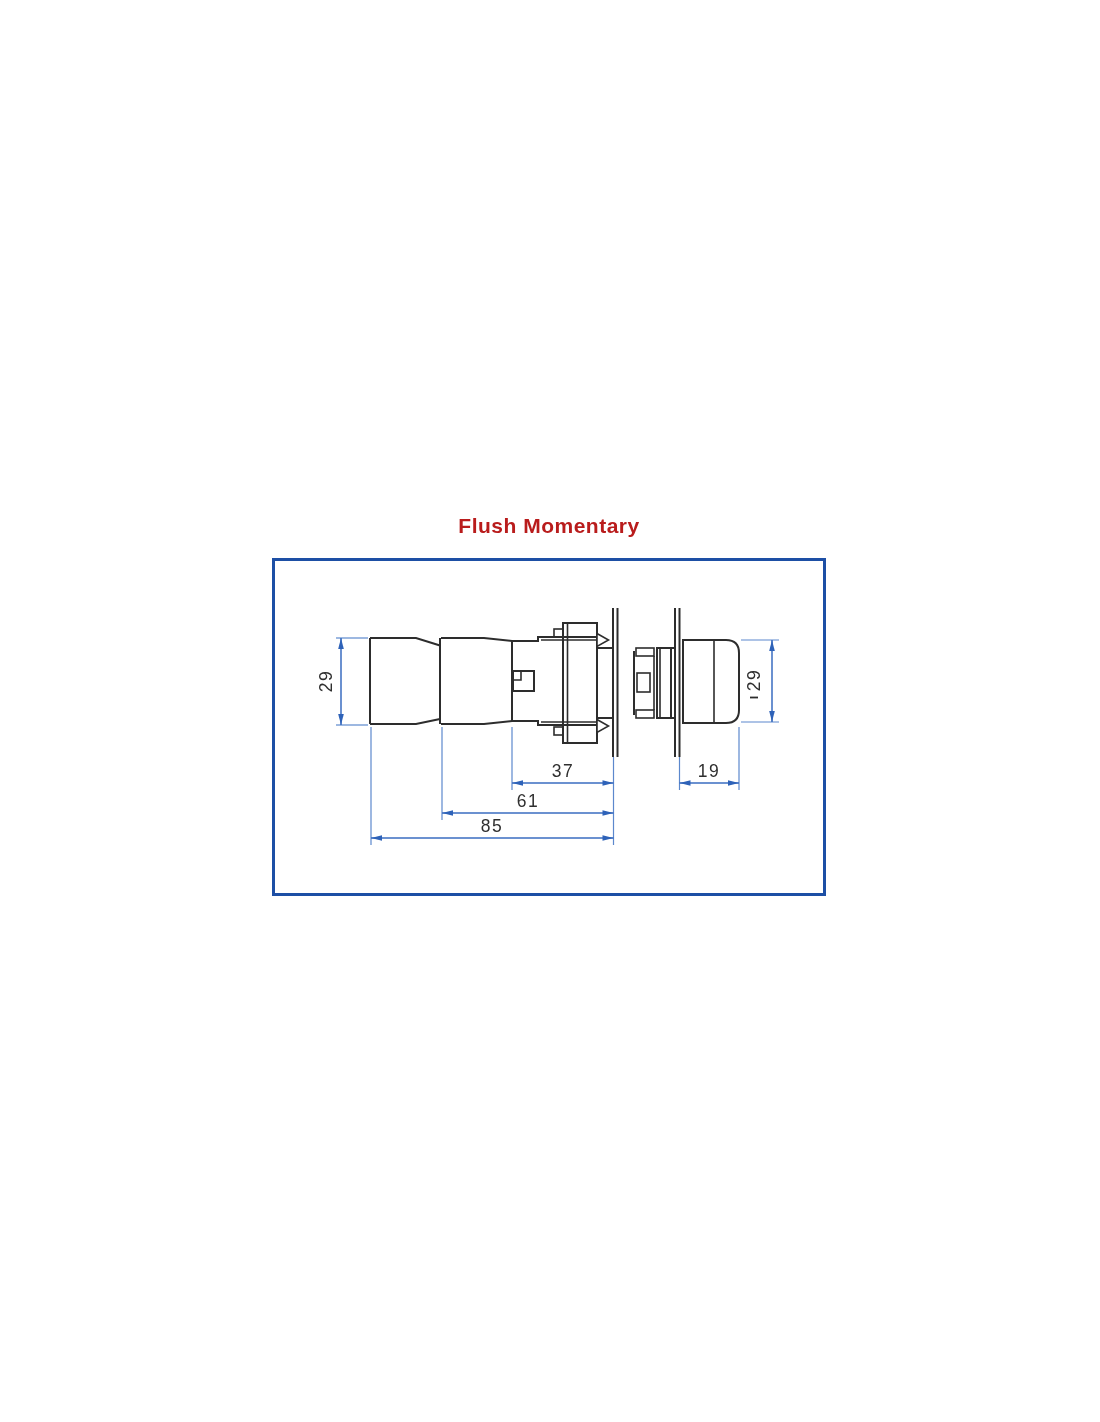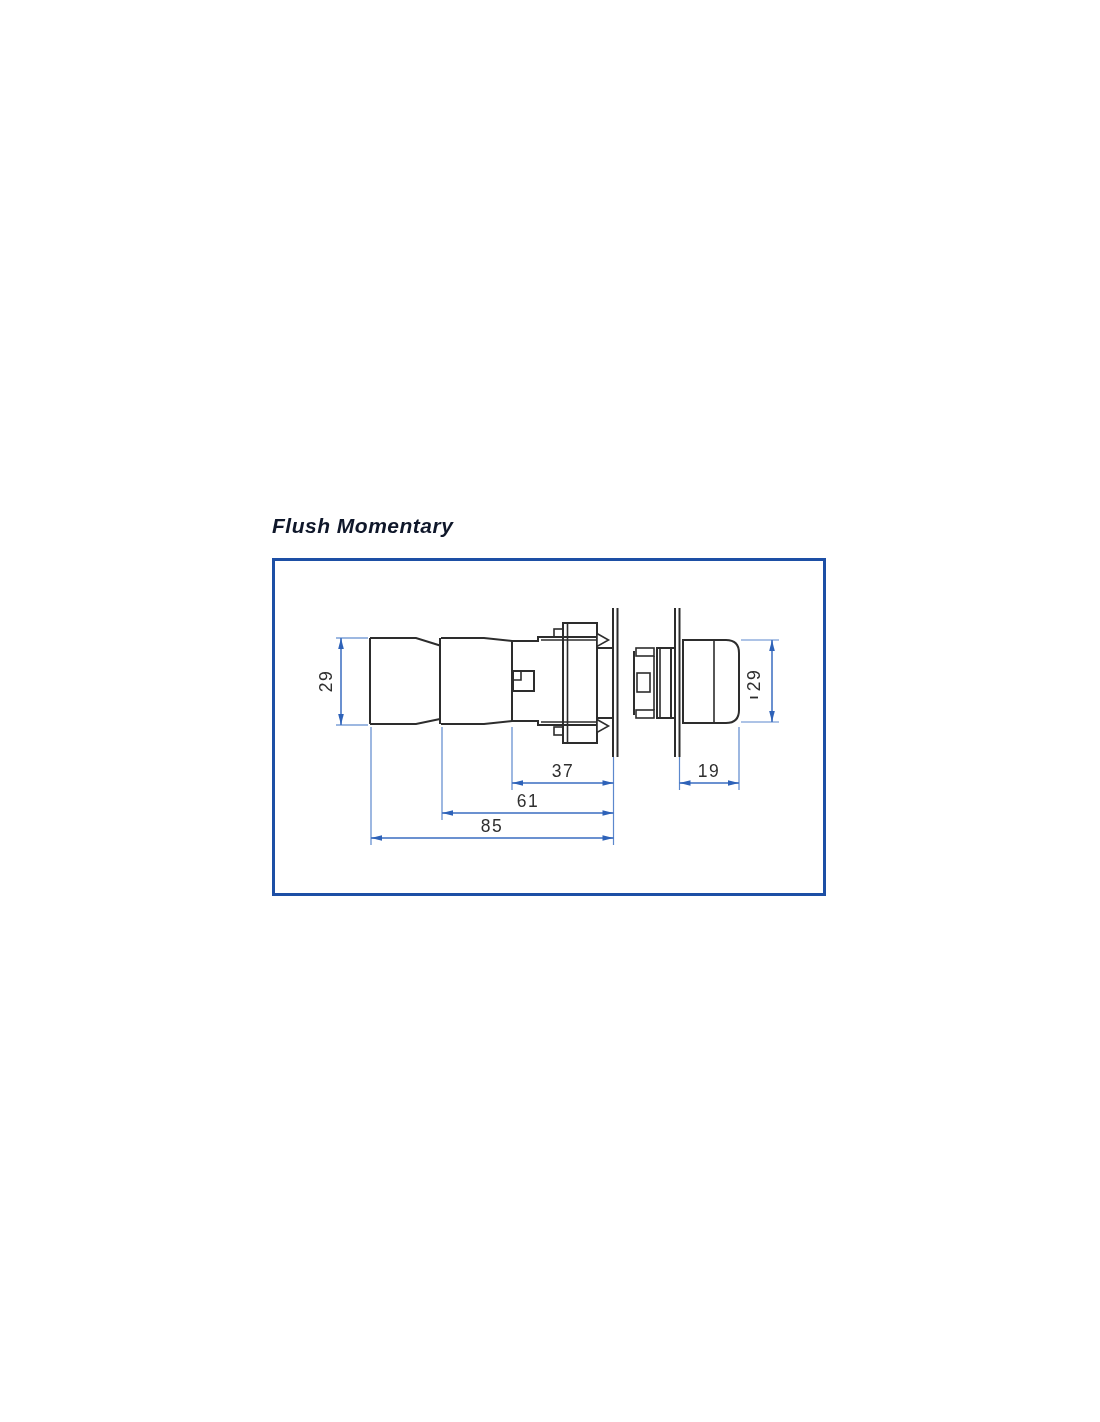--- a/index.html
+++ b/index.html
@@ -1,19 +1,19 @@
 <!DOCTYPE html>
 <html><head>
 <meta charset="utf-8">
 <style>
   html,body{margin:0;padding:0;background:#ffffff;}
   .page{position:relative;width:1100px;height:1422px;background:#ffffff;overflow:hidden;
         font-family:"Liberation Sans",sans-serif;}
-  .diagram-title{position:absolute;left:272px;top:514px;width:554px;
-        font-size:21px;font-weight:bold;letter-spacing:.5px;color:#0f172a;font-style:italic;}
+  .diagram-title{position:absolute;left:272px;top:514px;width:554px;text-align:center;
+        font-size:21px;font-weight:bold;letter-spacing:.5px;color:#b91c1c;}
   .frame{position:absolute;left:272px;top:558px;width:554px;height:338px;
         border:3px solid #1d4fa5;box-sizing:border-box;background:#ffffff;}
   svg{position:absolute;left:0;top:0;}
   .outline{stroke:#2d2d2d;stroke-width:2;fill:none;stroke-linejoin:miter;}
   .outline-thin{stroke:#2d2d2d;stroke-width:1.6;fill:none;}
   .latch{stroke:#2d2d2d;stroke-width:1.6;fill:#ffffff;}
   .dimline{stroke:#3a6cc0;stroke-width:1.5;fill:none;}
   .extline{stroke:#5c88cd;stroke-width:1.2;fill:none;}
   .dimarrow{fill:#2e62b8;stroke:none;}
   .dimtext{font-family:"Liberation Sans",sans-serif;font-size:17.5px;fill:#2f2f2f;

